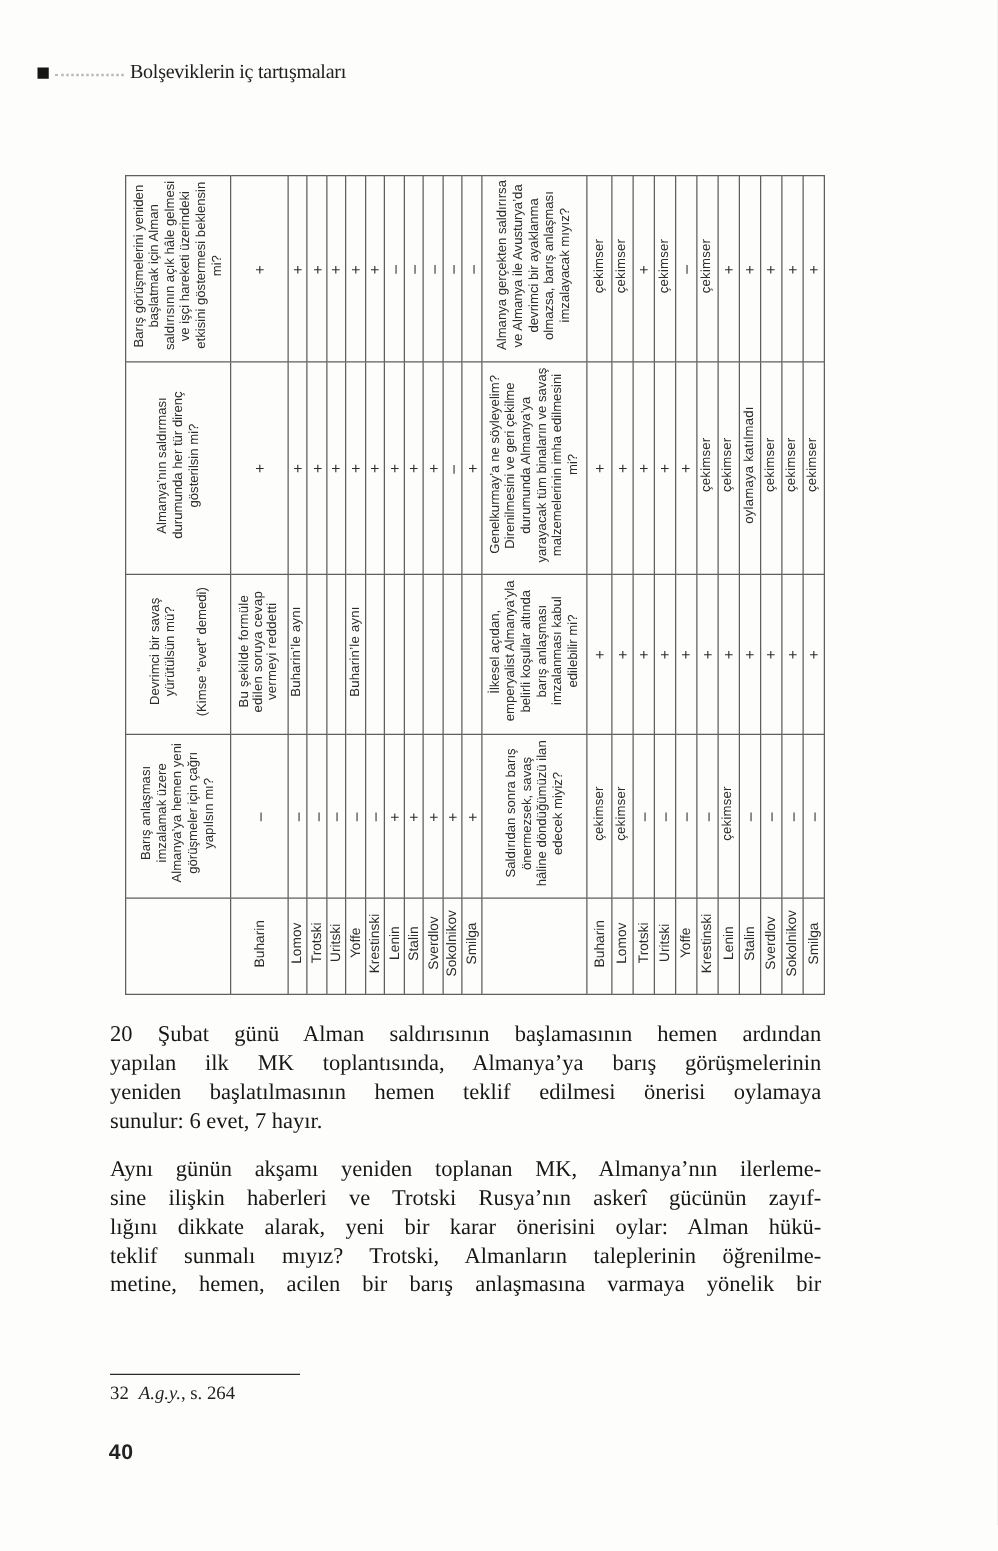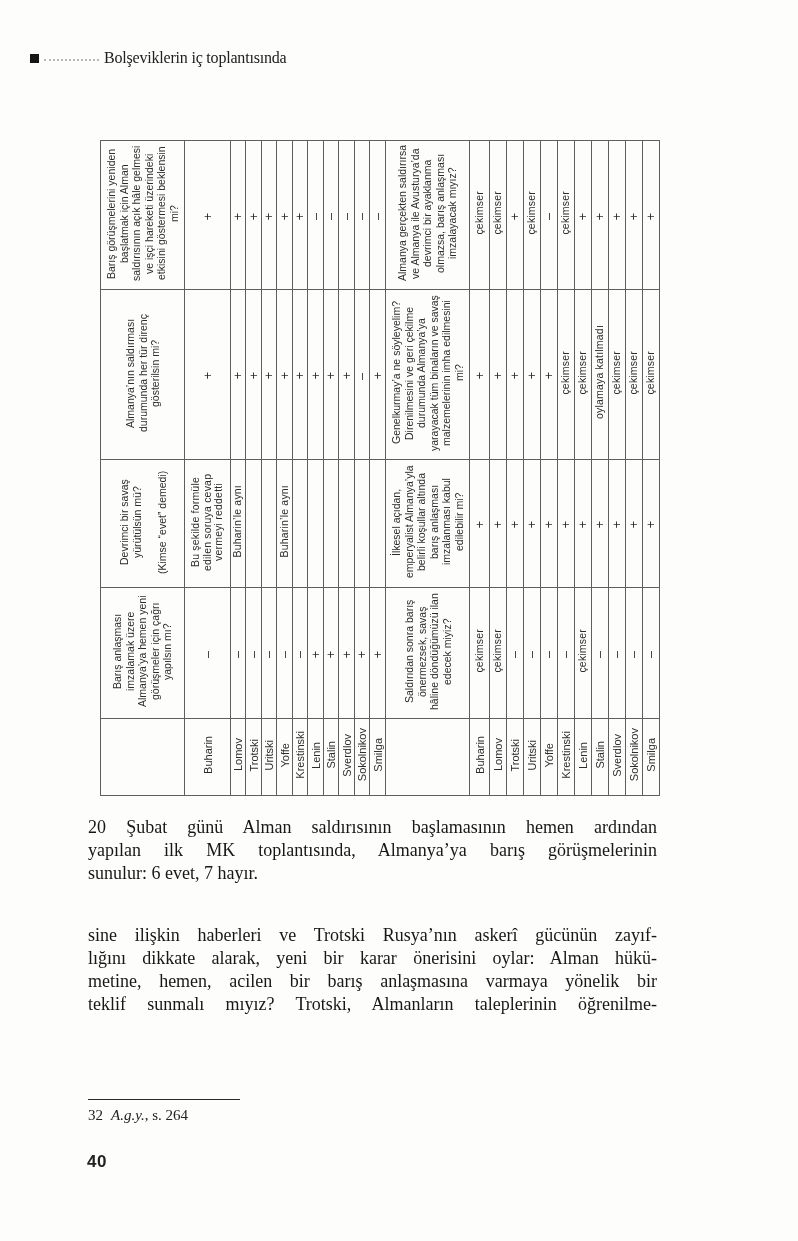--- a/index.html
+++ b/index.html
@@ -39,21 +39,21 @@
   .page-number{position:absolute;left:87px;top:1152px;font:bold 17px/20px "Liberation Sans",sans-serif;color:#222;letter-spacing:.5px;}
 </style>
 </head>
 <body>
 
 <div class="page">
 
   <div class="running-header">
     <span class="sq"></span>
     <span class="dots"></span>
-    <span class="rh-text">Bolşeviklerin iç toplantısında</span>
+    <span class="rh-text">Bolşeviklerin iç tartışmaları</span>
   </div>
 
 
   <table class="votes">
     <colgroup id="vote-cols">
         <col style="width: 84px;">
         <col style="width: 46px;">
         <col style="width: 15px;">
         <col style="width: 16px;">
         <col style="width: 15px;">
@@ -209,28 +209,30 @@
           <td class="ncell"><span class="v" style="max-height: 67px;">Sverdlov</span></td>
           <td class="ncell"><span class="v" style="max-height: 67px;">Sokolnikov</span></td>
           <td class="ncell"><span class="v" style="max-height: 67px;">Smilga</span></td>
         </tr>
       </tbody>
   </table>
 
   <div class="para p1">
     <div class="ln">20 Şubat günü Alman saldırısının başlamasının hemen ardından</div>
     <div class="ln">yapılan ilk MK toplantısında, Almanya’ya barış görüşmelerinin</div>
+    <div class="ln">yeniden başlatılmasının hemen teklif edilmesi önerisi oylamaya</div>
     <div class="ln end">sunulur: 6 evet, 7 hayır.</div>
   </div>
 
   <div class="para p2">
+    <div class="ln">Aynı günün akşamı yeniden toplanan MK, Almanya’nın ilerleme-</div>
     <div class="ln">sine ilişkin haberleri ve Trotski Rusya’nın askerî gücünün zayıf-</div>
     <div class="ln">lığını dikkate alarak, yeni bir karar önerisini oylar: Alman hükü-</div>
+    <div class="ln">teklif sunmalı mıyız? Trotski, Almanların taleplerinin öğrenilme-</div>
     <div class="ln">metine, hemen, acilen bir barış anlaşmasına varmaya yönelik bir</div>
-    <div class="ln">teklif sunmalı mıyız? Trotski, Almanların taleplerinin öğrenilme-</div>
   </div>
 
   <div class="fn-rule"></div>
   <div class="footnote">
     <span class="fn-num">32</span><i>A.g.y.</i><span>, s. 264</span>
   </div>
 
   <div class="page-number">40</div>
 
 </div>

